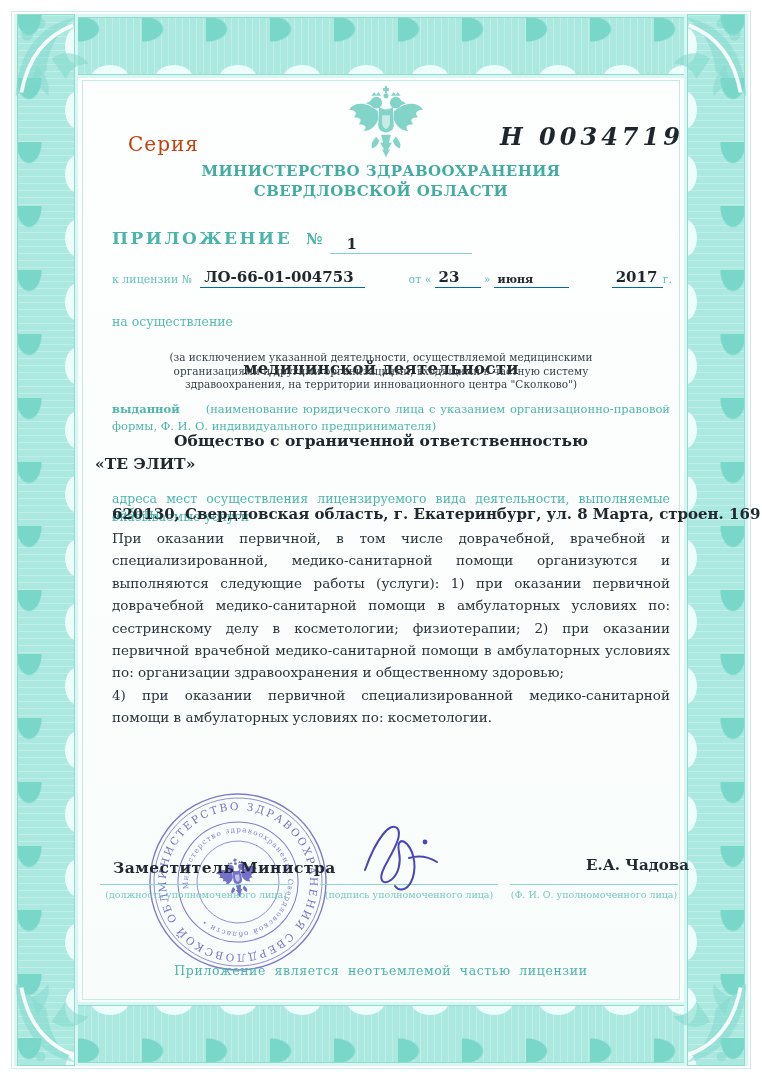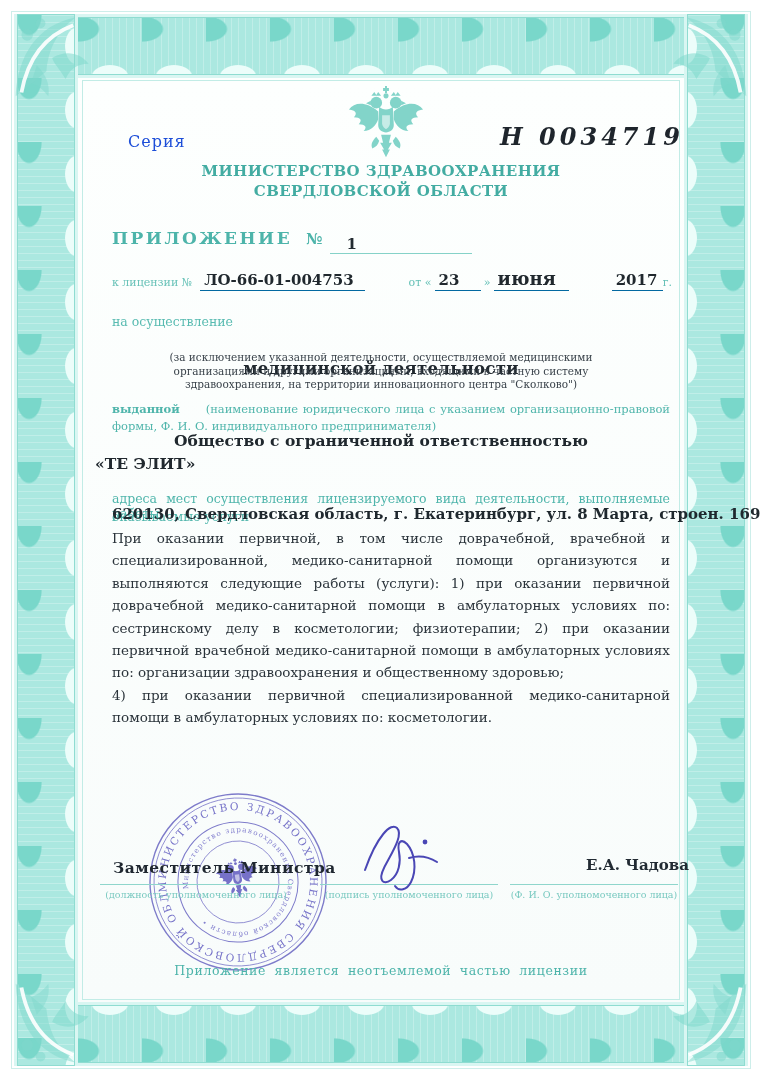--- a/index.html
+++ b/index.html
@@ -39,38 +39,38 @@
   .inner-frame{position:absolute;left:82px;right:82px;top:80px;bottom:80px;
     border:1px solid #c2ece6;z-index:1;}
   .content-bg{position:absolute;inset:78px;background:linear-gradient(180deg,#fdfffe,#f8fcfb);z-index:1;}
   .corner{position:absolute;width:96px;height:96px;color:#7fd8cc;z-index:2;}
   .corner-tl{left:8px;top:8px;}
   .corner-tr{right:8px;top:8px;transform:scaleX(-1);}
   .corner-bl{left:8px;bottom:8px;transform:scaleY(-1);}
   .corner-br{right:8px;bottom:8px;transform:scale(-1,-1);}
   
   .abs{position:absolute;z-index:3;}
-  .series{left:128px;top:132px;font-size:16px;color:#1d4ed8;letter-spacing:1px;}
+  .series{left:128px;top:132px;font-size:20px;color:#c2410c;letter-spacing:1px;}
   .emblem{left:347px;top:86px;width:78px;height:86px;color:#82d4c9;}
   .serial{left:500px;top:122px;font-size:24px;letter-spacing:4px;color:#1e252c;font-weight:600;font-style:italic;}
   .ministry{left:95px;width:572px;top:161px;text-align:center;font-size:15px;font-weight:bold;
     color:#43aca2;letter-spacing:.4px;line-height:20px;}
   .appendix-row{left:112px;top:228px;display:flex;align-items:flex-end;}
   .appendix-label{font-size:17px;letter-spacing:2.5px;color:#4db4aa;font-weight:600;}
   .no-sign{font-size:15px;color:#4db4aa;margin-left:14px;font-weight:600;}
   .num-cell{display:inline-block;width:126px;border-bottom:1.5px solid #85d2c8;margin-left:8px;
     padding-left:16px;font-size:15px;font-weight:bold;color:#232b31;transform:translateY(6px);}
   .license-row{left:112px;width:560px;top:268px;display:flex;align-items:flex-end;}
   .tlbl{font-size:11px;color:#66c1b7;padding-bottom:2px;white-space:nowrap;}
   .cell{border-bottom:1px solid #0369a1;text-align:left;font-weight:bold;font-size:15px;
     color:#20282e;padding:0 4px 1px;}
   .cell-license{width:196px;margin-left:8px;}
   .from-group{margin-left:44px;}
   .cell-day{width:48px;margin:0 3px;}
-  .cell-month{width:84px;margin:0 3px;font-size:18px;}
+  .cell-month{width:84px;margin:0 3px;font-size:11px;}
   .cell-year{width:54px;margin-left:40px;}
   .osusch{left:112px;top:314px;font-size:12.5px;color:#58bbb1;}
   .act-title{left:95px;width:572px;top:329px;text-align:center;font-weight:bold;font-size:16.5px;
     color:#20282e;letter-spacing:.3px;margin-top:30px;}
   .act-note{left:148px;width:466px;top:351px;text-align:center;font-size:10.5px;color:#39424a;line-height:13.5px;}
   .issued{left:112px;width:558px;top:401px;font-size:11.5px;color:#4fb5ab;text-align:justify;line-height:17px;}
   .issued b{margin-right:26px;}
   .org1{left:95px;width:572px;top:431px;text-align:center;font-weight:bold;font-size:15.5px;color:#20282e;}
   .org2{left:95px;width:572px;top:454px;text-align:left;font-weight:bold;font-size:15.5px;color:#20282e;}
   .addr-cap1{left:112px;width:558px;top:491px;font-size:12.5px;color:#4fb5ab;text-align:justify;

